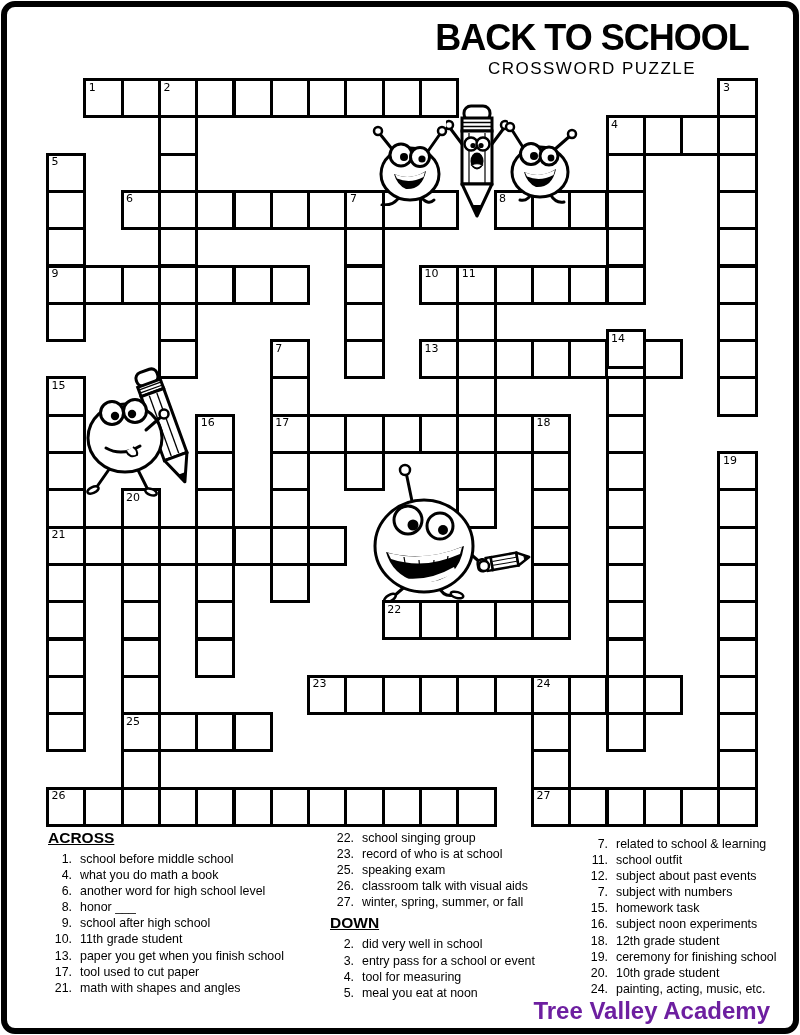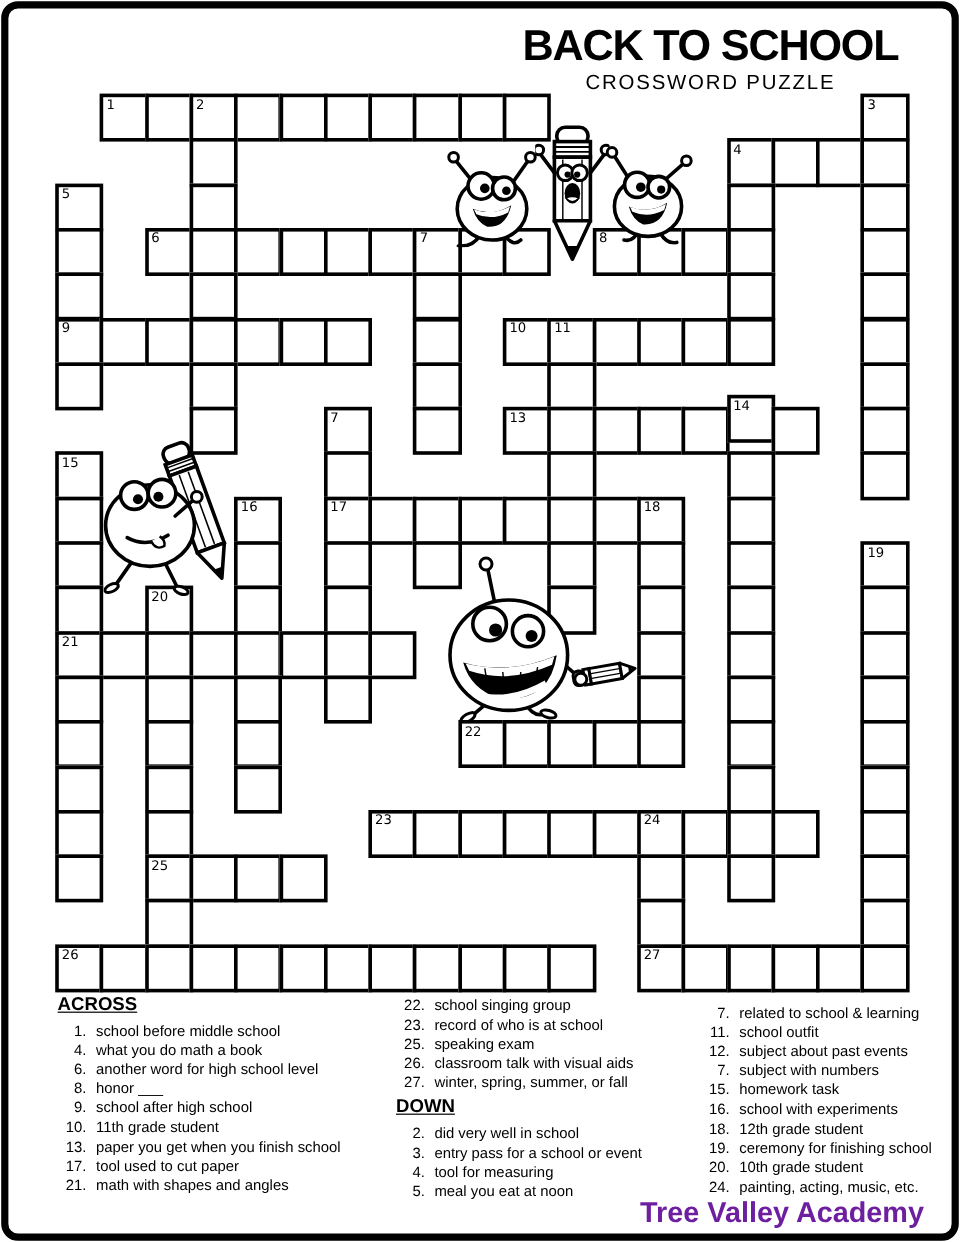--- a/index.html
+++ b/index.html
@@ -494,21 +494,21 @@
     <div class="clue">
       <span class="cn">7.</span>
       <span class="ct">subject with numbers</span>
     </div>
     <div class="clue">
       <span class="cn">15.</span>
       <span class="ct">homework task</span>
     </div>
     <div class="clue">
       <span class="cn">16.</span>
-      <span class="ct">school with experiments</span>
+      <span class="ct">subject noon experiments</span>
     </div>
     <div class="clue">
       <span class="cn">18.</span>
       <span class="ct">12th grade student</span>
     </div>
     <div class="clue">
       <span class="cn">19.</span>
       <span class="ct">ceremony for finishing school</span>
     </div>
     <div class="clue">

